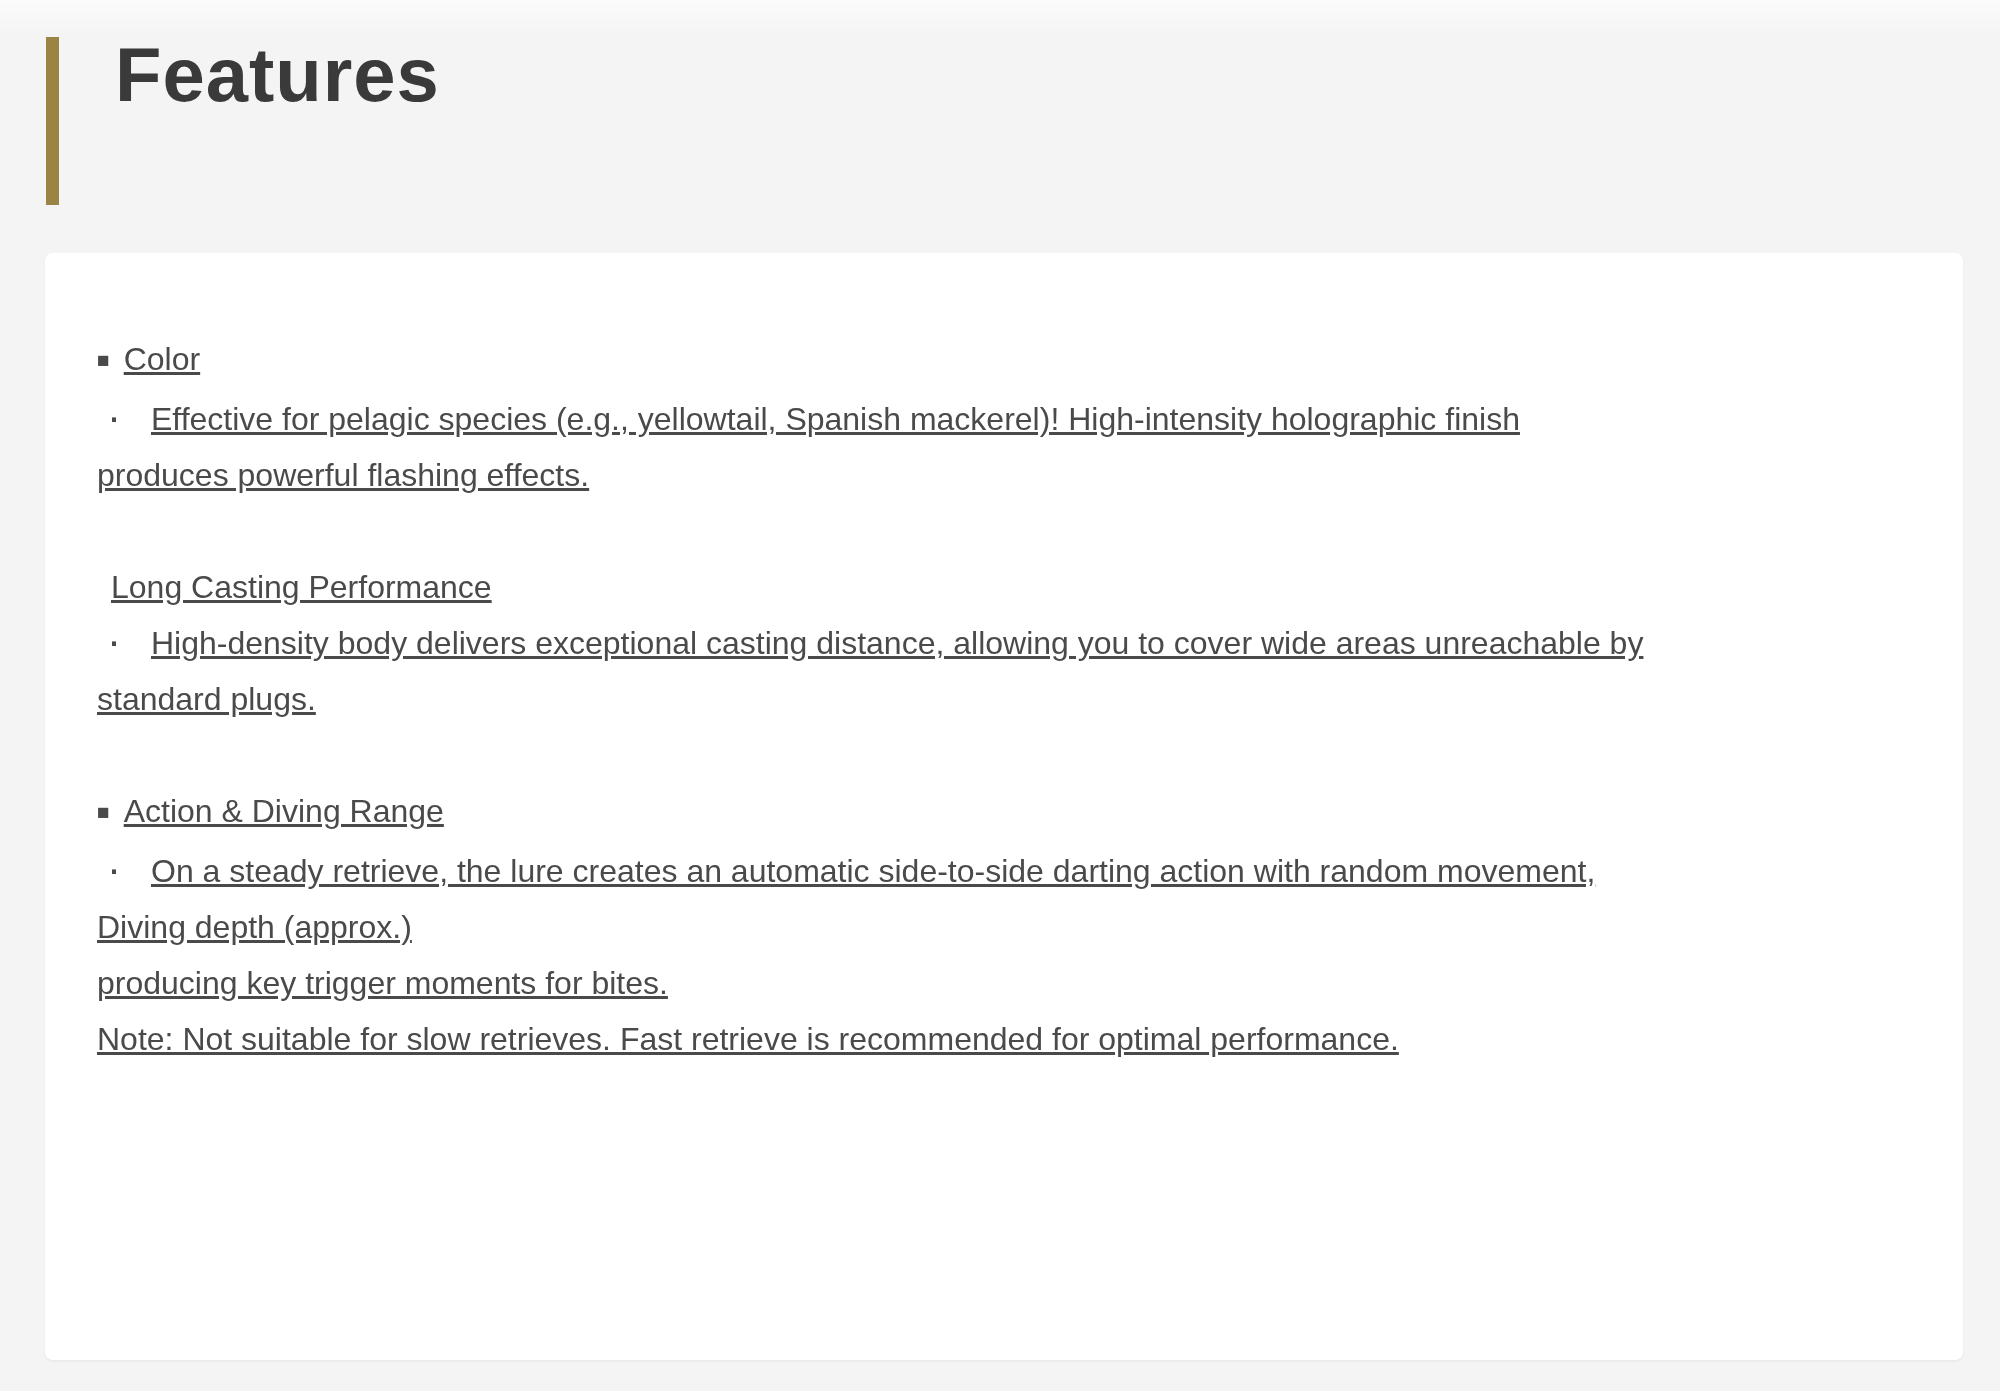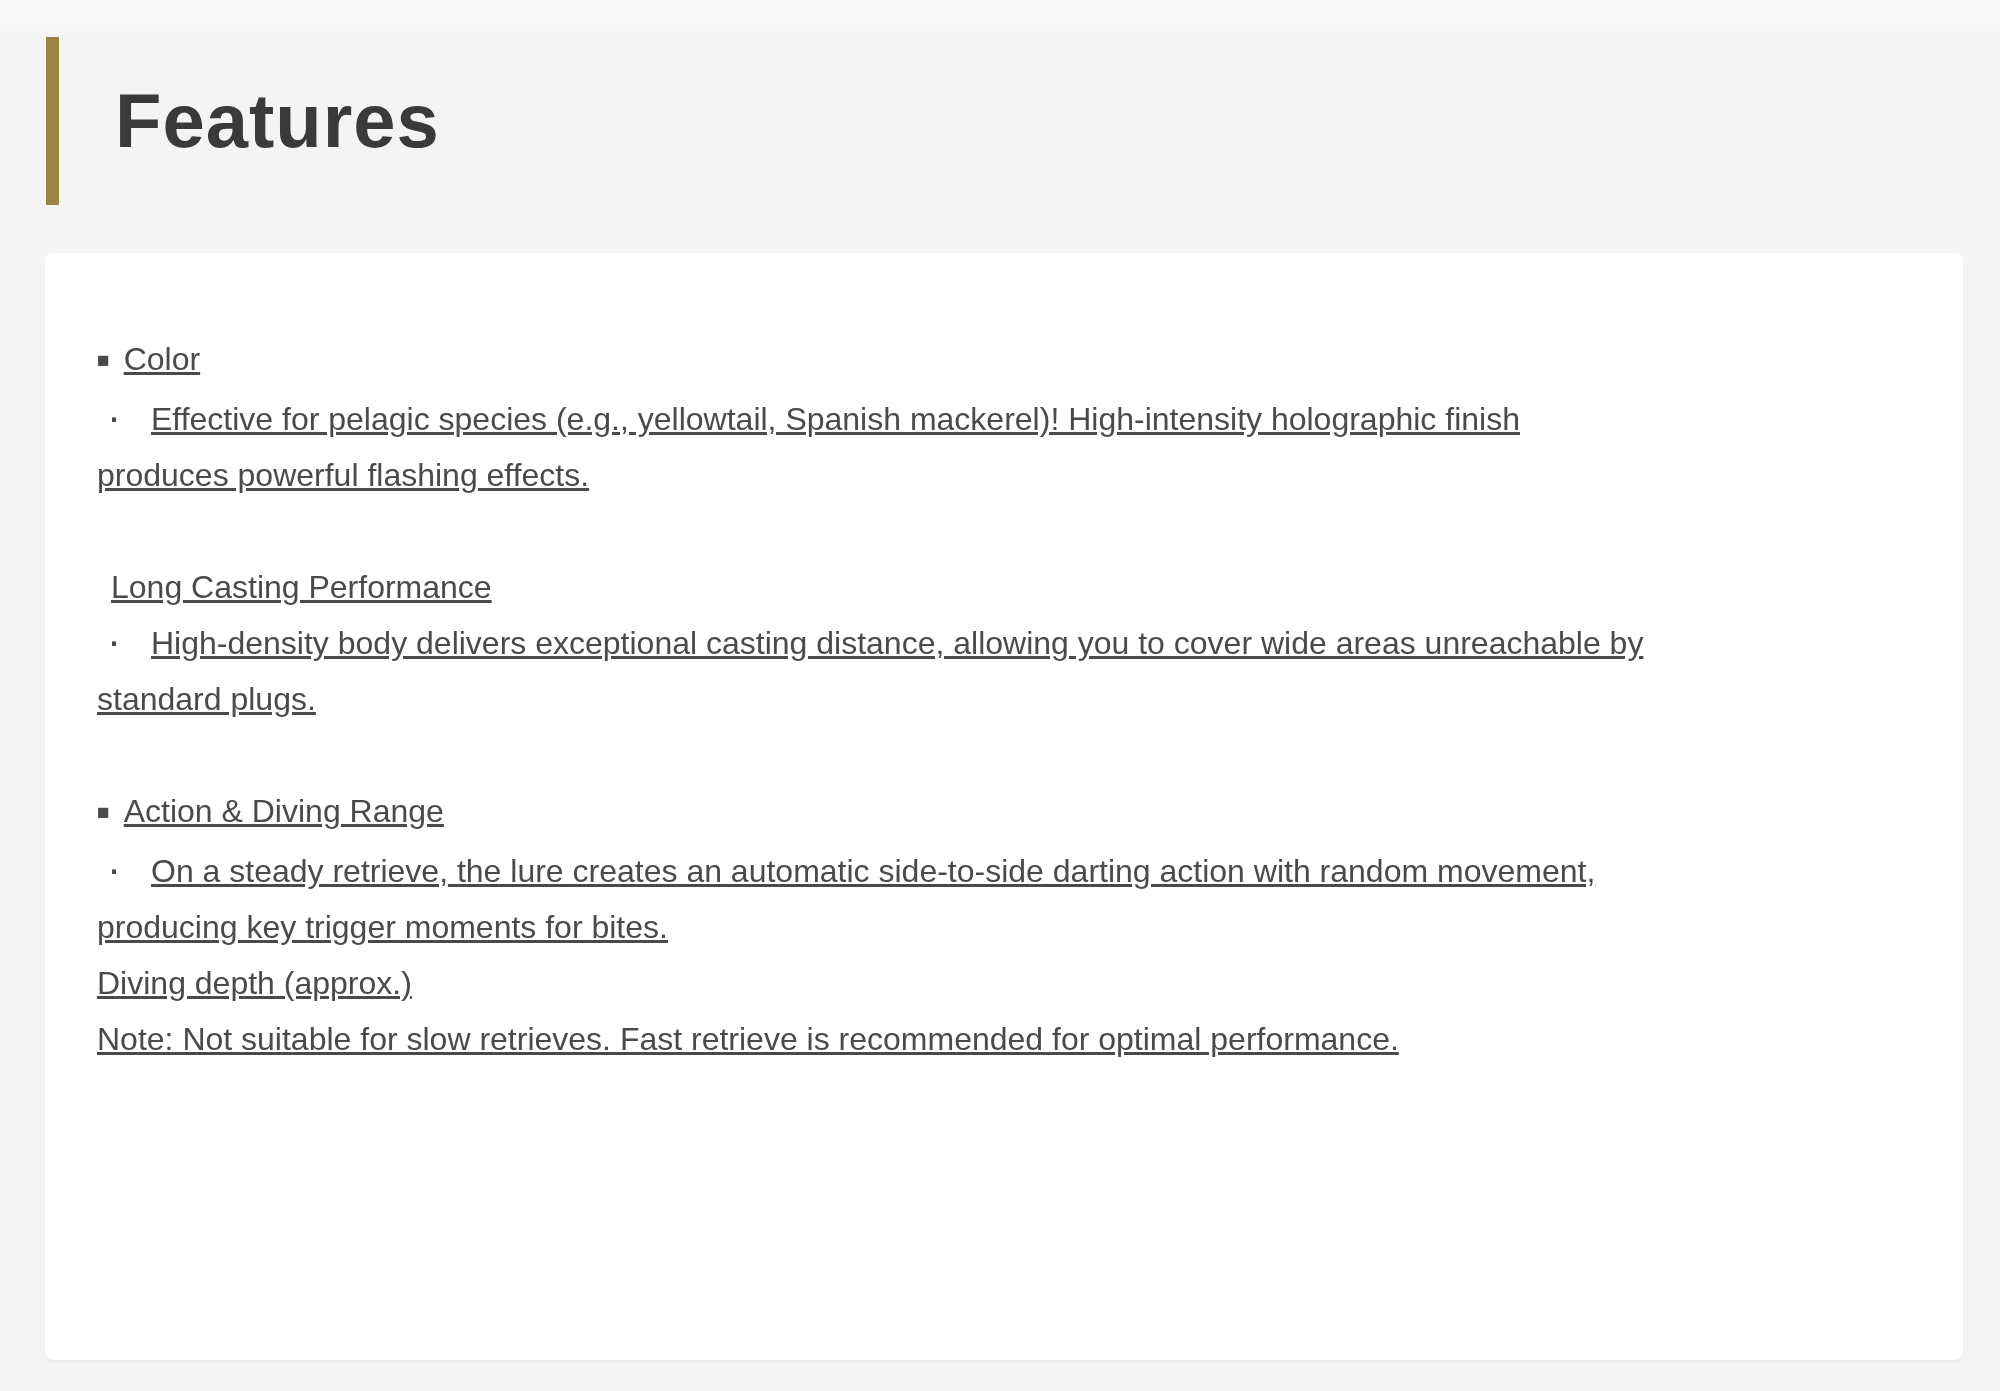--- a/index.html
+++ b/index.html
@@ -14,21 +14,20 @@
     font-family: "Liberation Sans", "DejaVu Sans", sans-serif;
     color: #4a4a4a;
   }
   .page {
     position: relative;
     width: 2000px;
     height: 1391px;
   }
   .section-header {
     display: flex;
-    align-items: center;
     margin: 37px 0 0 46px;
     height: 168px;
   }
   .accent-bar {
     width: 13px;
     height: 168px;
     background: #9b8343;
     flex: 0 0 auto;
   }
   .page-title {
@@ -104,19 +103,19 @@
 
     <div class="feature-section">
       <p class="line indent"><span>Long Casting Performance</span></p>
       <p class="line"><span class="bullet b-dot">·</span><span>High-density body delivers exceptional casting distance, allowing you to cover wide areas unreachable by</span></p>
       <p class="line"><span>standard plugs.</span></p>
     </div>
 
     <div class="feature-section">
       <p class="line"><span class="bullet b-sq">■</span><span>Action &amp; Diving Range</span></p>
       <p class="line"><span class="bullet b-dot">·</span><span>On a steady retrieve, the lure creates an automatic side-to-side darting action with random movement,</span></p>
+      <p class="line"><span>Diving depth (approx.)</span></p>
       <p class="line"><span>producing key trigger moments for bites.</span></p>
-      <p class="line"><span>Diving depth (approx.)</span></p>
       <p class="line"><span>Note: Not suitable for slow retrieves. Fast retrieve is recommended for optimal performance.</span></p>
     </div>
 
   </div>
 </div>
 
 </body></html>

